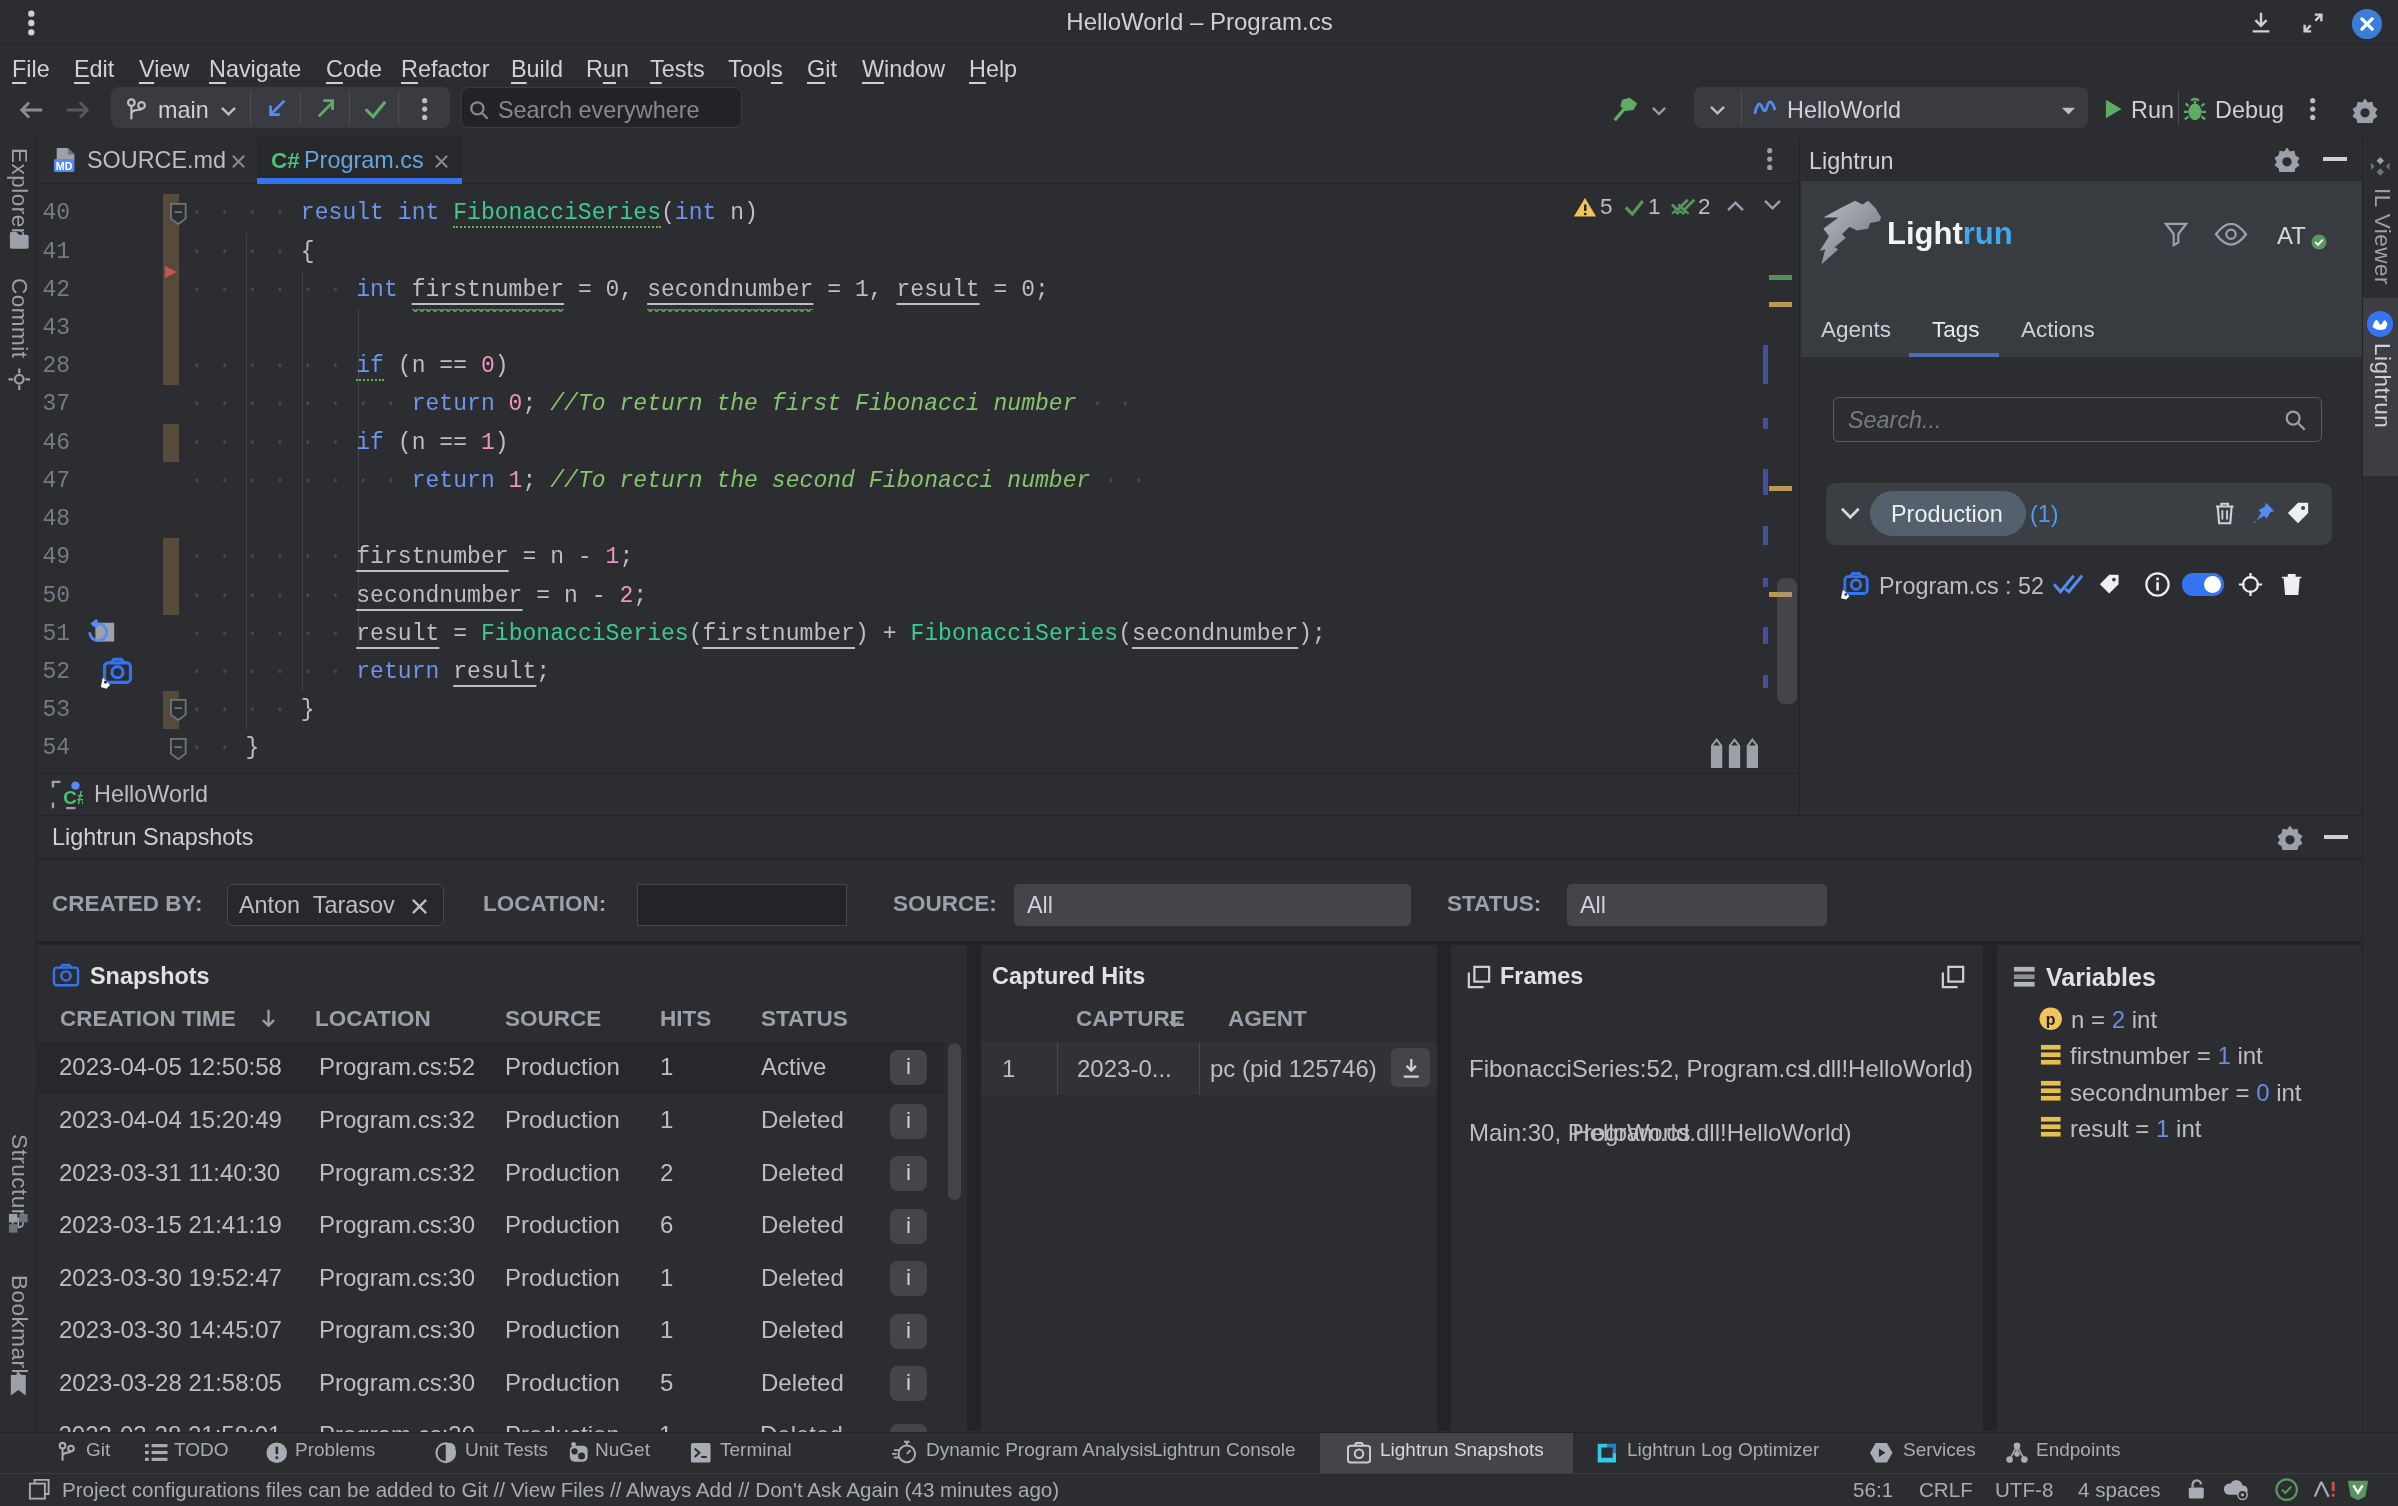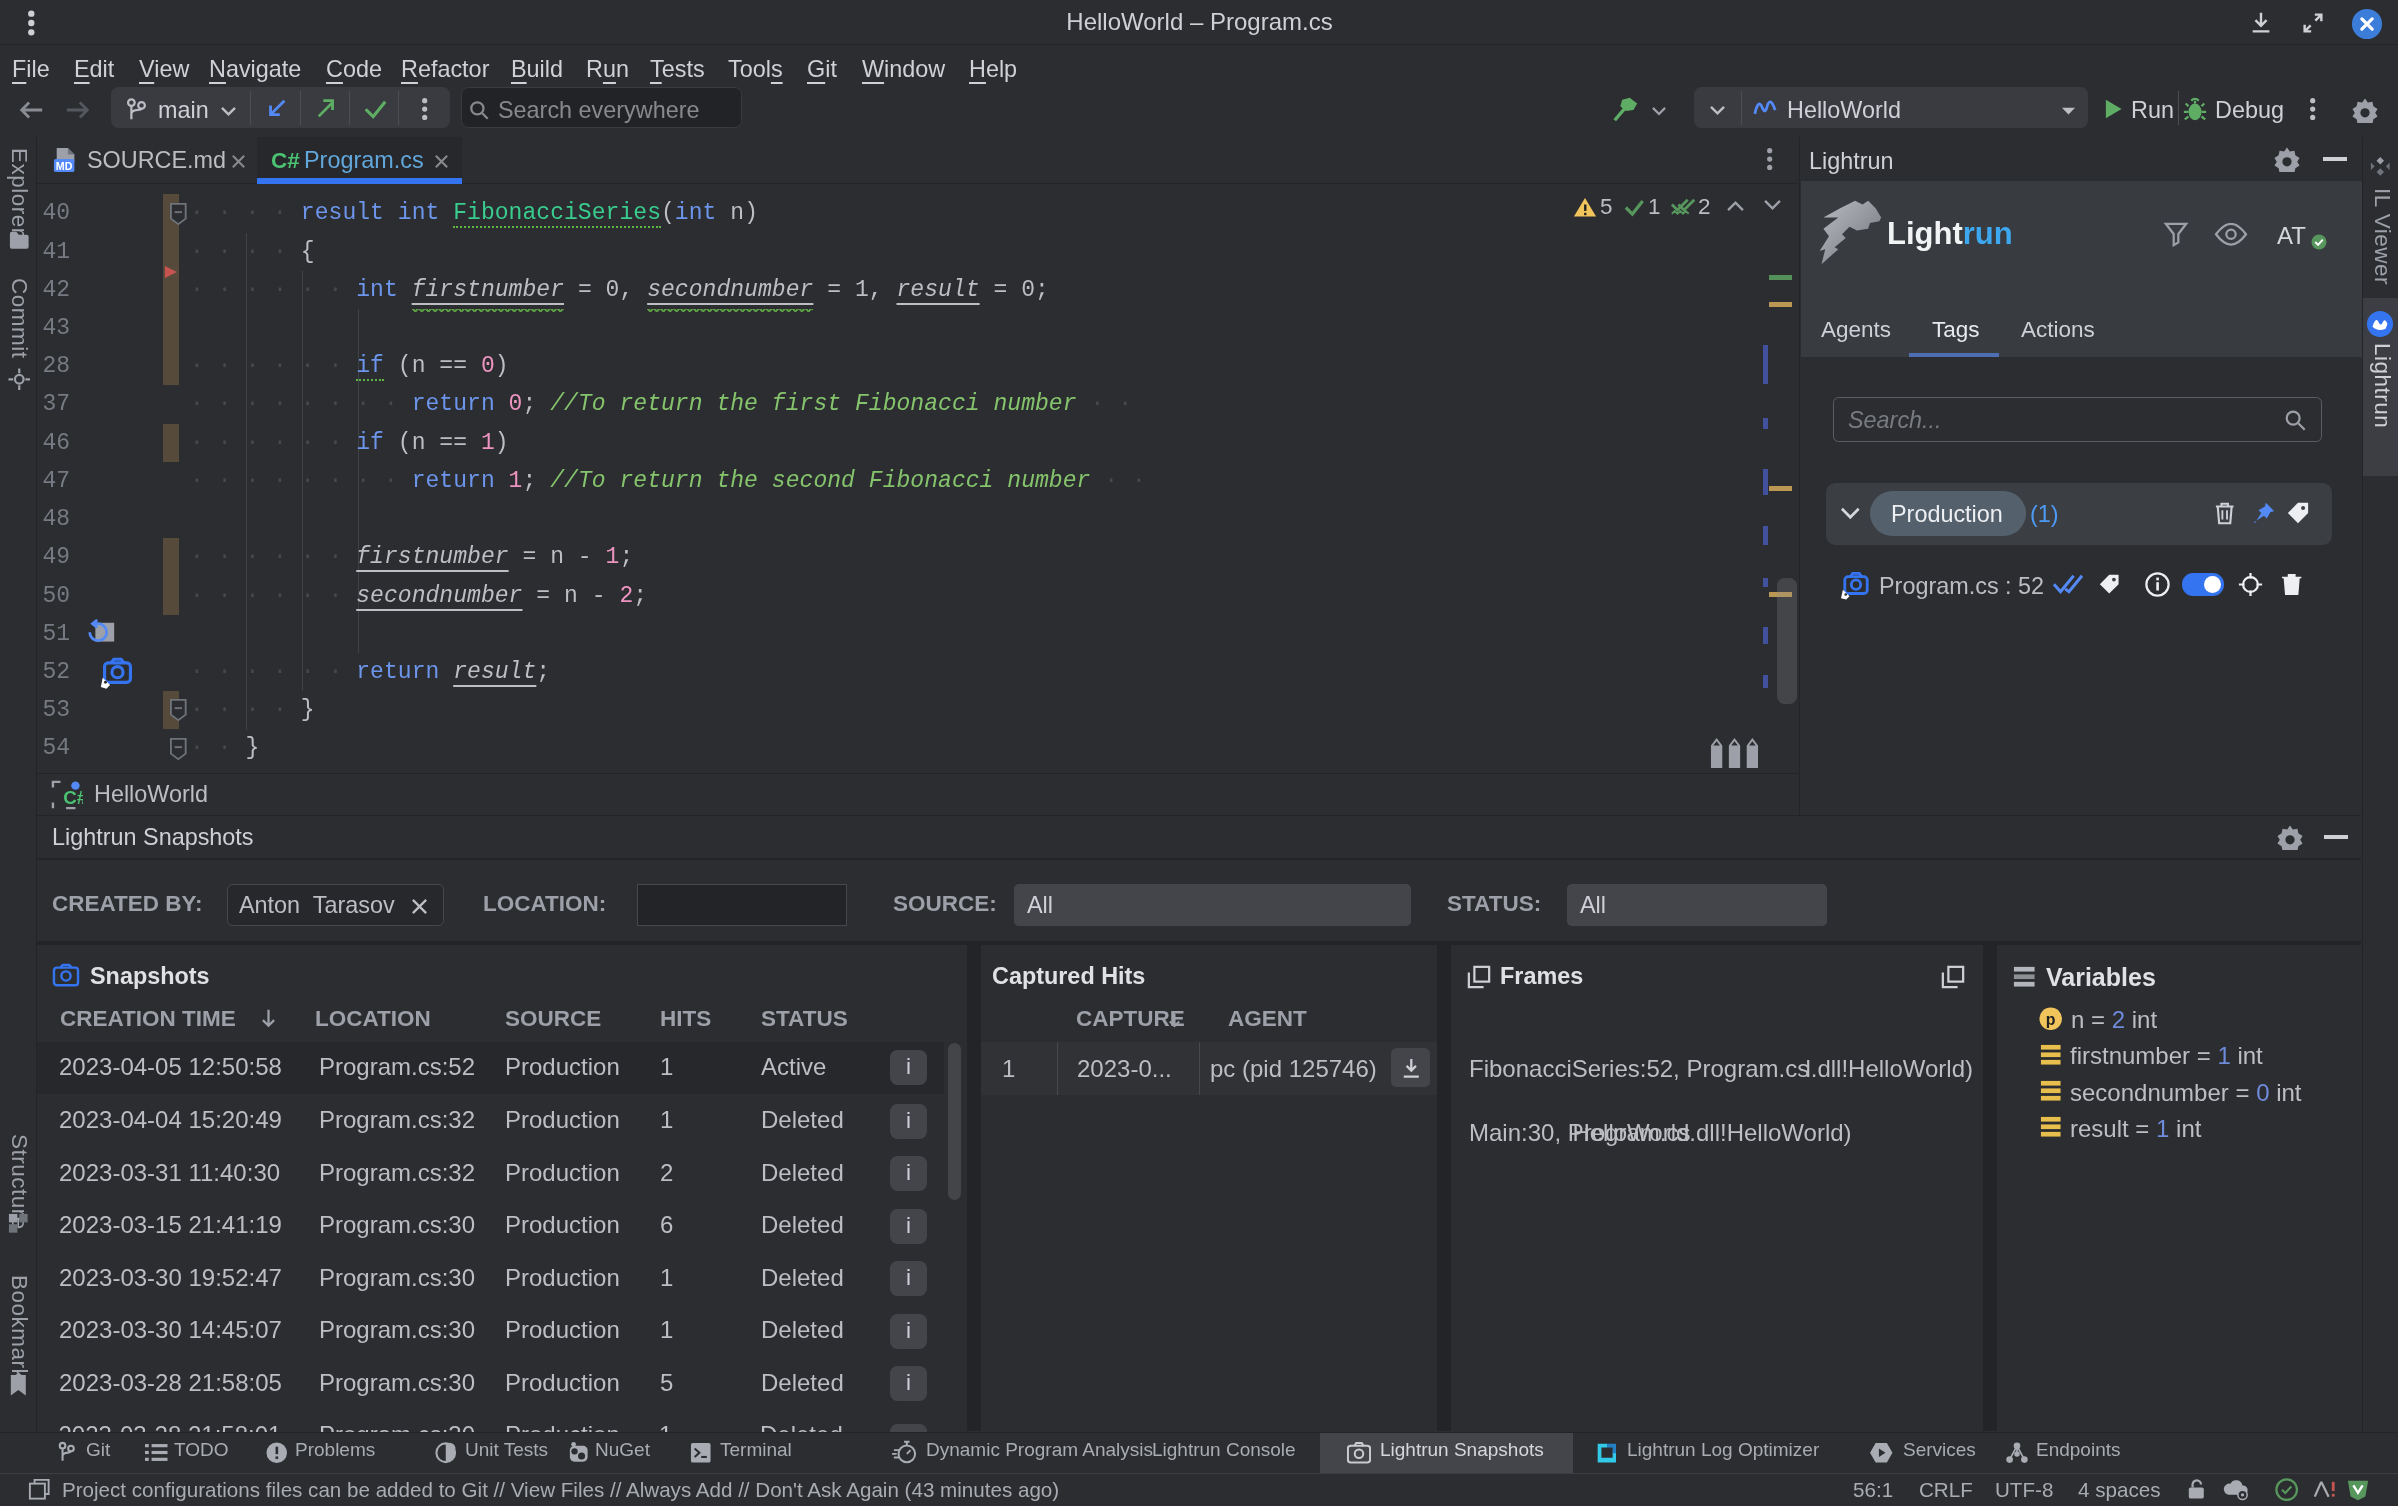--- a/index.html
+++ b/index.html
@@ -11,21 +11,21 @@
 svg { display:block; }
 .mi { position:absolute; top:56px; font-size:23.4px; color:#CFD1D6; }
 .mi u { text-decoration-thickness:1.9px; text-underline-offset:4.7px; }
 .cl { position:absolute; font-family:"Liberation Mono", monospace; font-size:23px; white-space:pre; color:#BCBEC4; line-height:38px; letter-spacing:0.05px; }
 .ln { position:absolute; left:0; width:33px; text-align:right; font-family:"Liberation Mono", monospace; font-size:23px; color:#767A82; line-height:38px; }
 .kw { color:#6C95EB; }
 .mt { color:#39CC8F; }
 .cm { color:#85C46C; font-style:italic; }
 .nm { color:#ED94C0; }
 .ws { color:#45484D; }
-.un { text-decoration:underline; text-underline-offset:6.6px; text-decoration-thickness:1.9px;font-style:italic; }
+.un { text-decoration:underline; text-underline-offset:6.6px; text-decoration-thickness:1.9px; }
 .sqw { background-image:linear-gradient(135deg, transparent 45%, #5C9C44 45%, #5C9C44 70%, transparent 70%), linear-gradient(45deg, transparent 30%, #5C9C44 30%, #5C9C44 55%, transparent 55%); background-position:0 bottom; background-size:6.6px 3.3px; background-repeat:repeat-x; padding-bottom:9.4px; }
 .dsq { border-bottom:2.8px dotted #62B543; }
 .gutbar { position:absolute; left:126px; width:16px; background:#564A3A; }
 .iguide { position:absolute; width:0.9px; background:#3E4145; }
 .vtext { writing-mode:vertical-rl; font-size:22.5px; color:#9DA0A8; letter-spacing:0.5px; }
 .lbl { font-weight:bold; color:#9DA0A8; }
 .bt { position:absolute; top:1439px; font-size:19px; color:#A9ACB2; }
 .thead { position:absolute; font-size:22.5px; font-weight:bold; color:#9DA0A8; }
 .trow { position:absolute; font-size:24px; color:#BCBEC4; }
 .ibtn { position:absolute; width:37px; height:35px; background:#43454A; border-radius:7.5px; color:#CED0D6; font-size:22.5px; text-align:center; line-height:34px; }
@@ -256,20 +256,21 @@
   <div class="iguide" style="left:321px;top:125px;height:344px"></div>
   <div class="cl" style="left:153px;top:10.3px"><span class="ws">· · · · </span><span class="kw">result int </span><span class="mt dsq">FibonacciSeries</span>(<span class="kw">int</span> n)</div>
   <div class="cl" style="left:153px;top:49px"><span class="ws">· · · · </span>{</div>
   <div class="cl" style="left:153px;top:87px"><span class="ws">· · · · · · </span><span class="kw">int </span><span class="un sqw">firstnumber</span> = 0, <span class="un sqw">secondnumber</span> = 1, <span class="un">result</span> = 0;</div>
   <div class="cl" style="left:153px;top:163px"><span class="ws">· · · · · · </span><span class="kw dsq">if</span> (n == <span class="nm">0</span>)</div>
   <div class="cl" style="left:153px;top:201px"><span class="ws">· · · · · · · · </span><span class="kw">return </span><span class="nm">0</span>; <span class="cm">//To return the first Fibonacci number</span><span class="ws"> · ·</span></div>
   <div class="cl" style="left:153px;top:240px"><span class="ws">· · · · · · </span><span class="kw">if</span> (n == <span class="nm">1</span>)</div>
   <div class="cl" style="left:153px;top:278px"><span class="ws">· · · · · · · · </span><span class="kw">return </span><span class="nm">1</span>; <span class="cm">//To return the second Fibonacci number</span><span class="ws"> · ·</span></div>
   <div class="cl" style="left:153px;top:354px"><span class="ws">· · · · · · </span><span class="un">firstnumber</span> = n - <span class="nm">1</span>;</div>
   <div class="cl" style="left:153px;top:393px"><span class="ws">· · · · · · </span><span class="un">secondnumber</span> = n - <span class="nm">2</span>;</div>
+  <div class="cl" style="left:153px;top:431px"><span class="ws">· · · · · · </span><span class="un">result</span> = <span class="mt">FibonacciSeries</span>(<span class="un">firstnumber</span>) + <span class="mt">FibonacciSeries</span>(<span class="un">secondnumber</span>);</div>
   <div class="cl" style="left:153px;top:469px"><span class="ws">· · · · · · </span><span class="kw">return </span><span class="un">result</span>;</div>
   <div class="cl" style="left:153px;top:507px"><span class="ws">· · · · </span>}</div>
   <div class="cl" style="left:153px;top:545px"><span class="ws">· · </span>}</div>
   <svg class="abs" style="left:1536px;top:12px" width="24" height="22.5" viewBox="0 0 26 24">
     <path d="M13 2 L25 22 H1 z" fill="#F2C55C"></path>
         <rect x="12" y="9" width="2.6" height="7" fill="#222"></rect>
         <rect x="12" y="18" width="2.6" height="2.6" fill="#222"></rect>
   </svg>
   <div class="abs" style="left:1563px;top:10.3px;font-size:22.5px;color:#BCBEC4">5</div>
   <svg class="abs" style="left:1586px;top:14px" width="22.5" height="19" viewBox="0 0 24 20">

